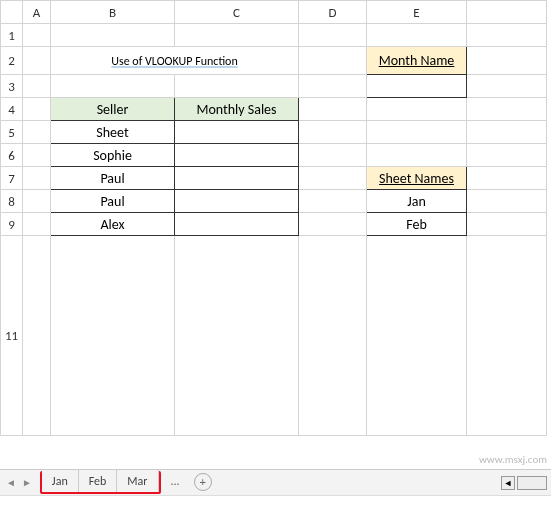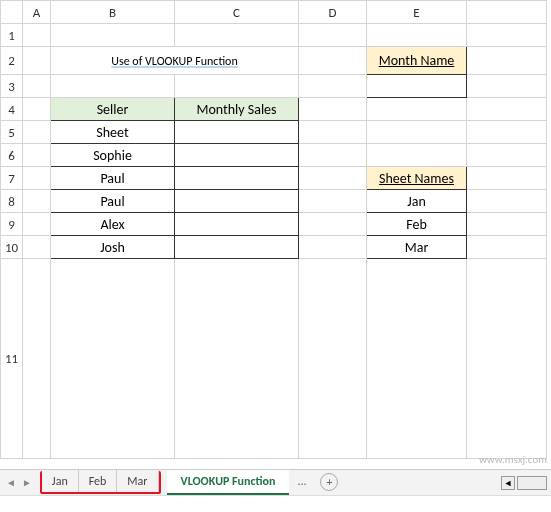--- a/index.html
+++ b/index.html
@@ -247,29 +247,20 @@
   <tr>
     <th class="rowhdr">9</th>
     <td></td>
     <td class="tbl-cell">Alex</td>
     <td class="tbl-cell"></td>
     <td></td>
     <td class="tbl-cell">Feb</td>
     <td></td>
   </tr>
 
-  <tr>
-    <th class="rowhdr">10</th>
-    <td></td>
-    <td class="tbl-cell">Josh</td>
-    <td class="tbl-cell"></td>
-    <td></td>
-    <td class="tbl-cell">Mar</td>
-    <td></td>
-  </tr>
 
   <tr class="tall">
     <th class="rowhdr">11</th>
     <td></td>
     <td></td>
     <td></td>
     <td></td>
     <td></td>
     <td></td>
   </tr>
@@ -281,21 +272,20 @@
 <div class="tabbar">
   <div class="tab-nav">
     <span>◄</span>
     <span>►</span>
   </div>
   <div class="tabs">
     <div class="tab">Jan</div>
     <div class="tab">Feb</div>
     <div class="tab">Mar</div>
   </div>
-  <div class="active-tab">VLOOKUP Function</div>
   <div class="dots-tab">...</div>
   <div class="add-tab">+</div>
   <div class="tabbar-spacer"></div>
   <div class="tabbar-scroll">
     <div class="box">◄</div>
     <div class="box" style="width:30px"></div>
   </div>
 </div>
 <div class="statusbar"></div>
 

